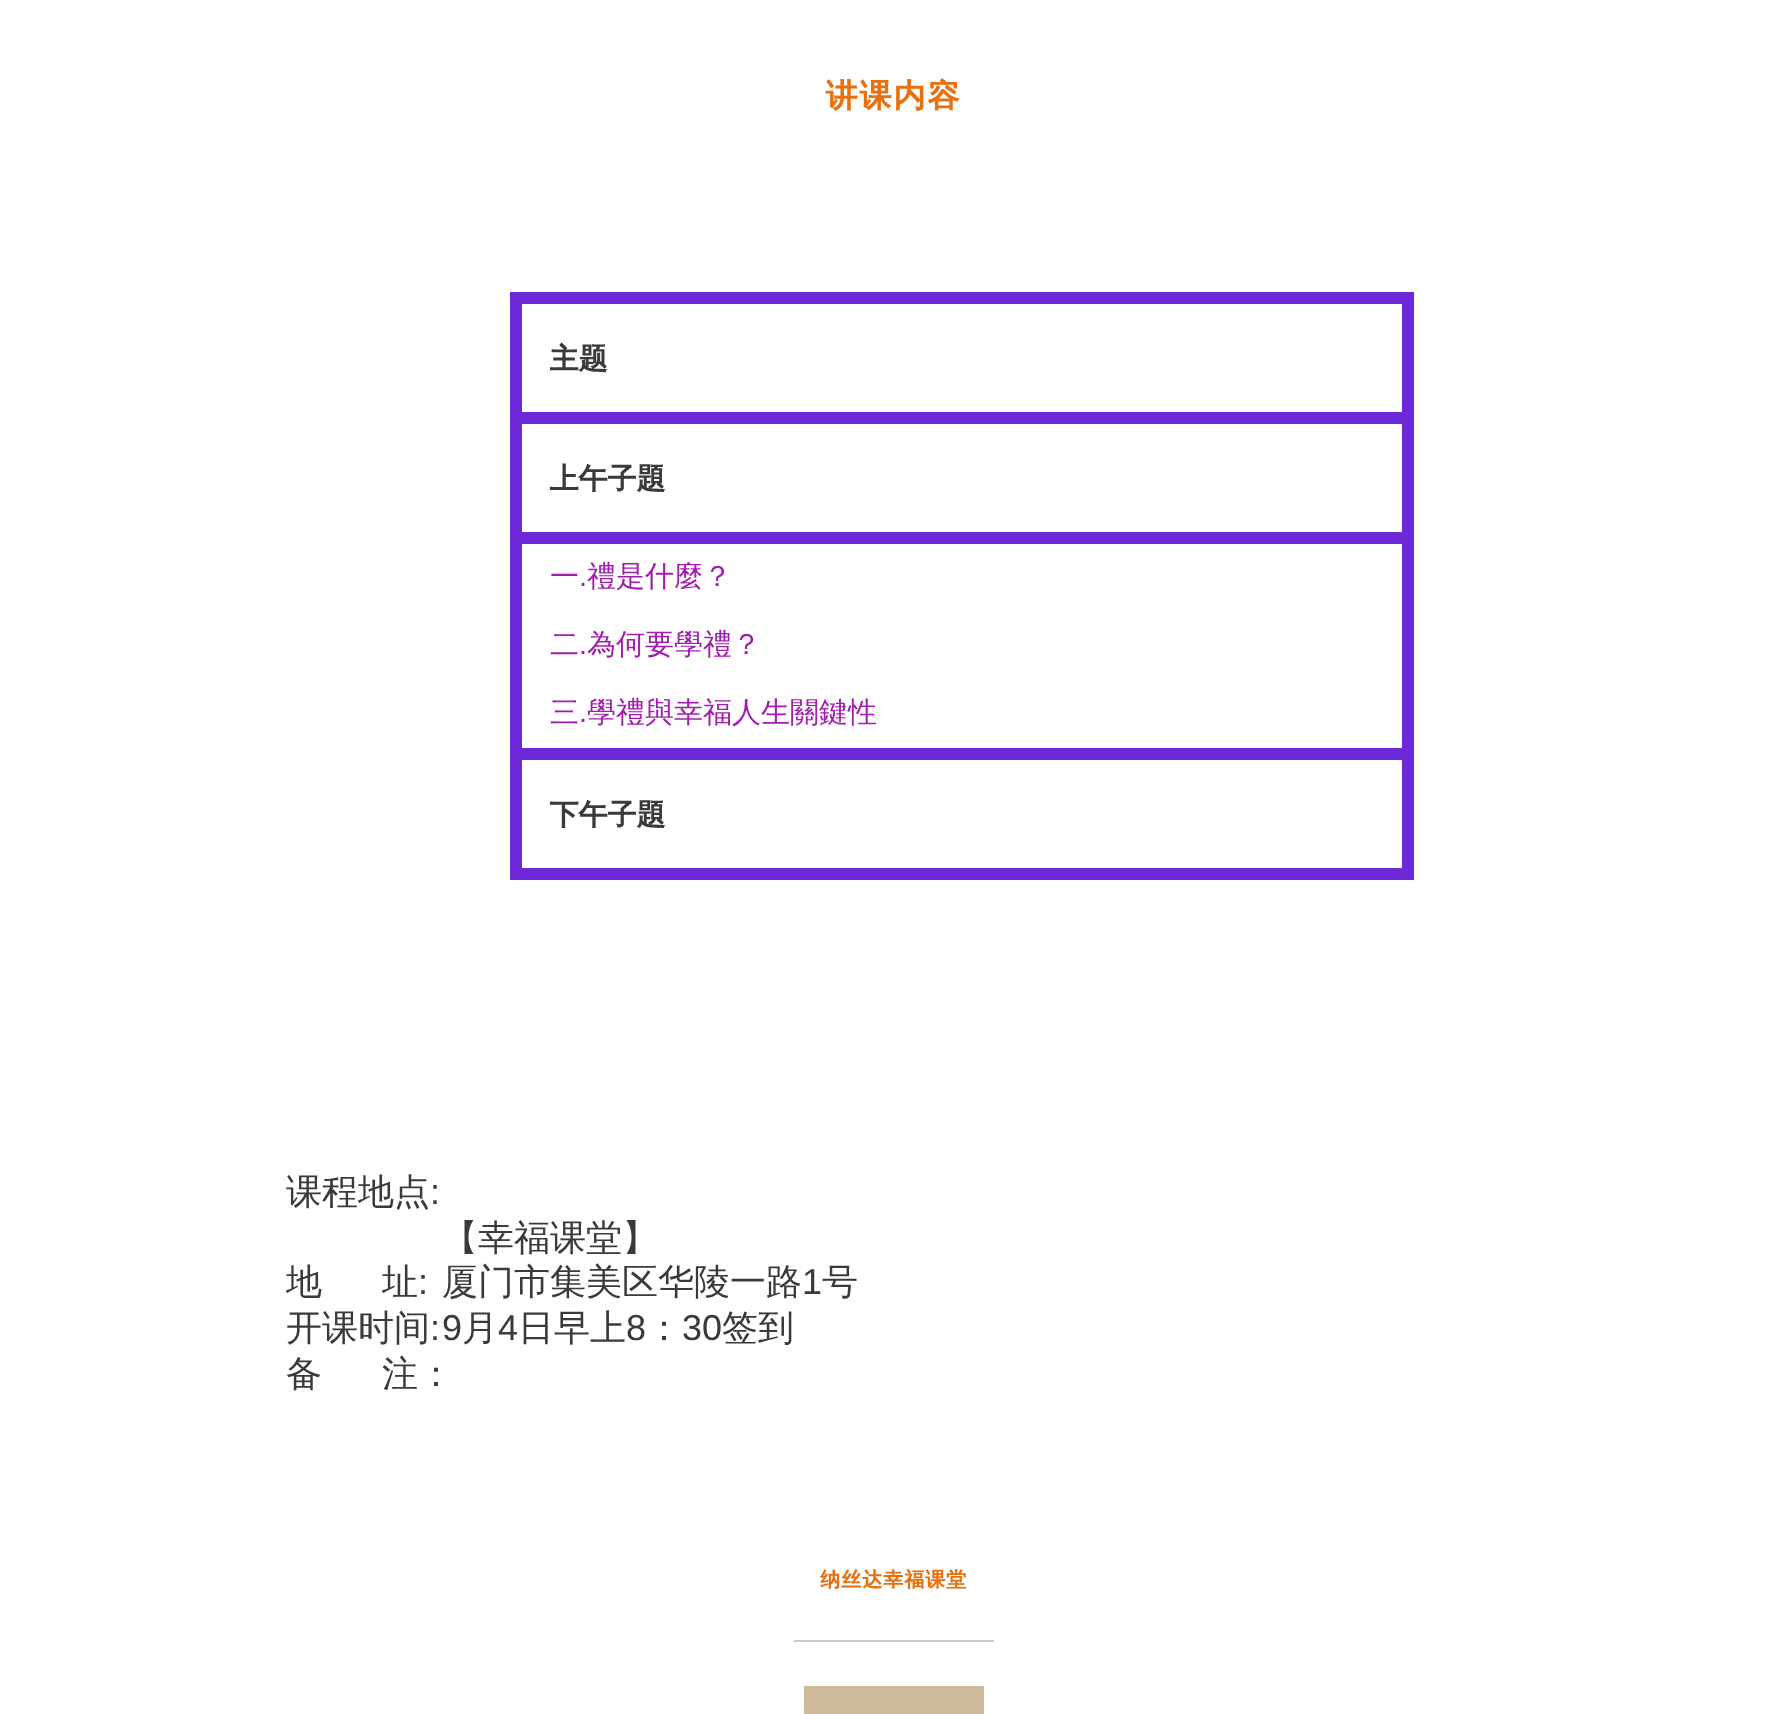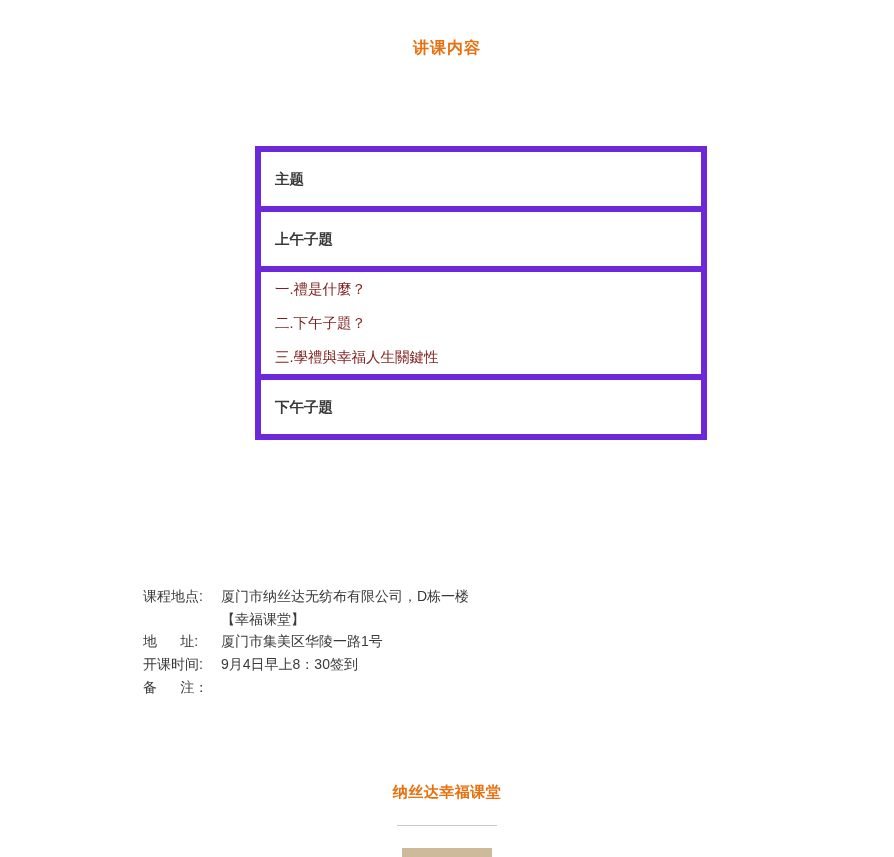--- a/index.html
+++ b/index.html
@@ -55,27 +55,27 @@
   td.one-line {
     height: 54px;
   }
   td.multi-line {
     padding-top: 10px;
     padding-bottom: 10px;
   }
   .line {
     line-height: 34px;
     font-size: 14.5px;
-    color: #7f1d1d;
+    color: #a21caf;
   }
   .info-block {
     position: absolute;
     left: 143px;
     top: 547px;
-    font-size: 14px;
+    font-size: 18px;
     color: #3a3a3a;
     line-height: 22px;
   }
   .info-row {
     display: flex;
     align-items: flex-start;
     margin-bottom: 1px;
     line-height: 22px;
   }
   .info-label {
@@ -93,21 +93,21 @@
   }
   .footer {
     position: absolute;
     left: 0;
     top: 745px;
     width: 894px;
     text-align: center;
   }
   .footer-title {
     color: #e8700f;
-    font-size: 15px;
+    font-size: 10px;
     font-weight: bold;
     letter-spacing: 0.5px;
   }
   .footer-rule {
     width: 100px;
     height: 1px;
     background: #c9c9c9;
     margin: 23px auto 0 auto;
   }
   .footer-bar {
@@ -129,35 +129,34 @@
       <tbody>
         <tr>
           <td class="head-cell">主题</td>
         </tr>
         <tr>
           <td class="head-cell">上午子題</td>
         </tr>
         <tr>
           <td class="multi-line">
             <div class="line">一.禮是什麼？</div>
-            <div class="line">二.下午子題？</div>
+            <div class="line">二.為何要學禮？</div>
             <div class="line">三.學禮與幸福人生關鍵性</div>
           </td>
         </tr>
         <tr>
           <td class="head-cell">下午子題</td>
         </tr>
       </tbody>
     </table>
   </div>
 
   <div class="info-block">
     <div class="info-row">
       <span class="info-label">课程地点:</span>
-      <span class="info-value">厦门市纳丝达无纺布有限公司，D栋一楼</span>
     </div>
     <div class="info-sub">【幸福课堂】</div>
     <div class="info-row">
       <span class="info-label">地      址:</span>
       <span class="info-value">厦门市集美区华陵一路1号</span>
     </div>
     <div class="info-row">
       <span class="info-label">开课时间:</span>
       <span class="info-value">9月4日早上8：30签到</span>
     </div>

